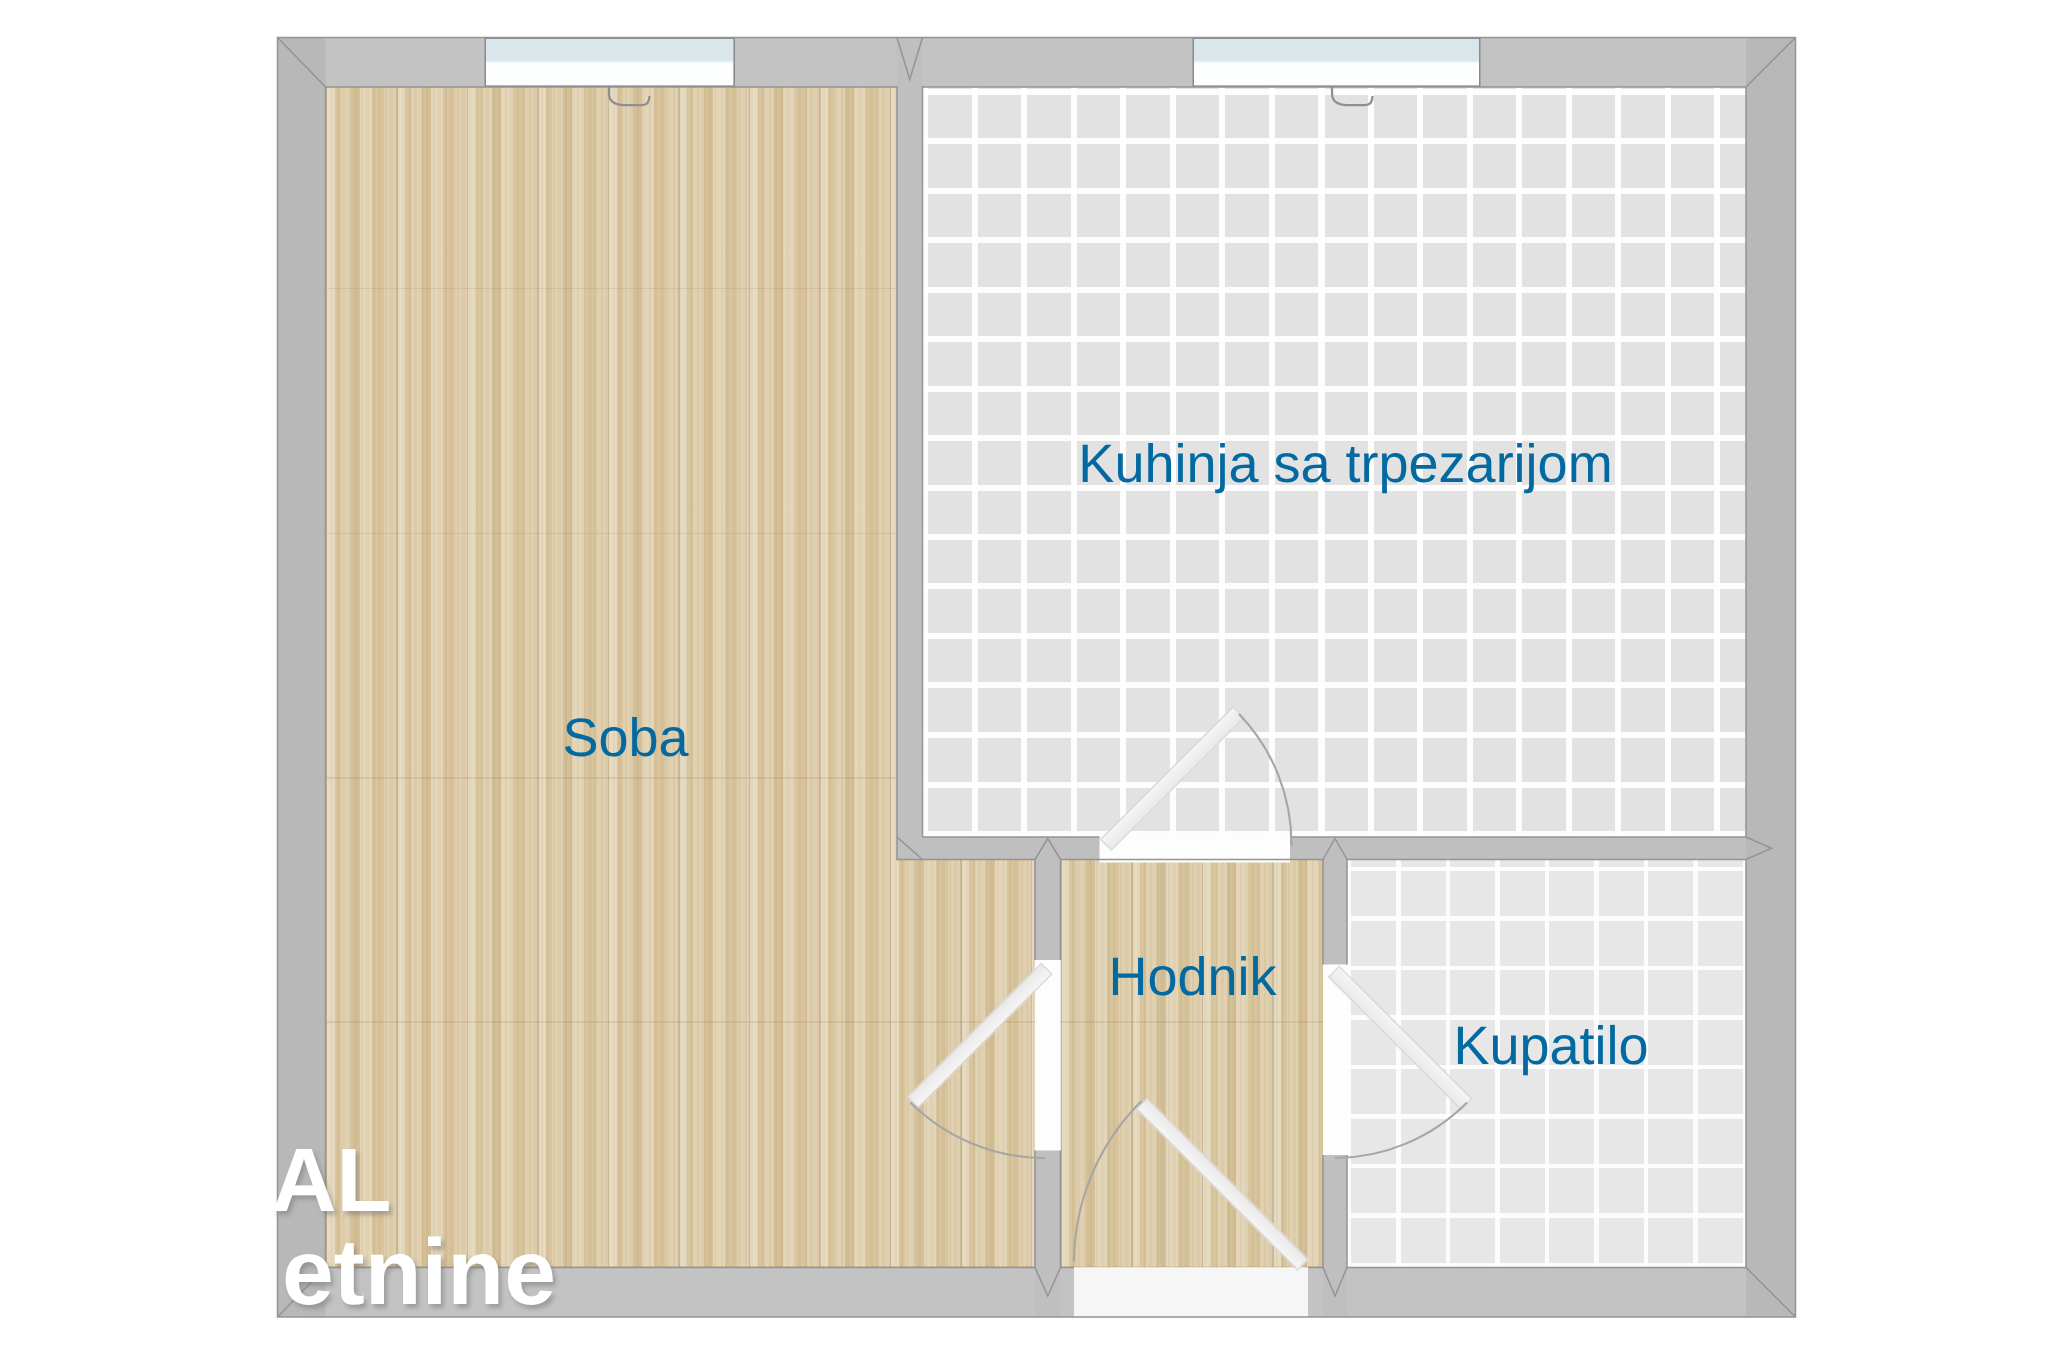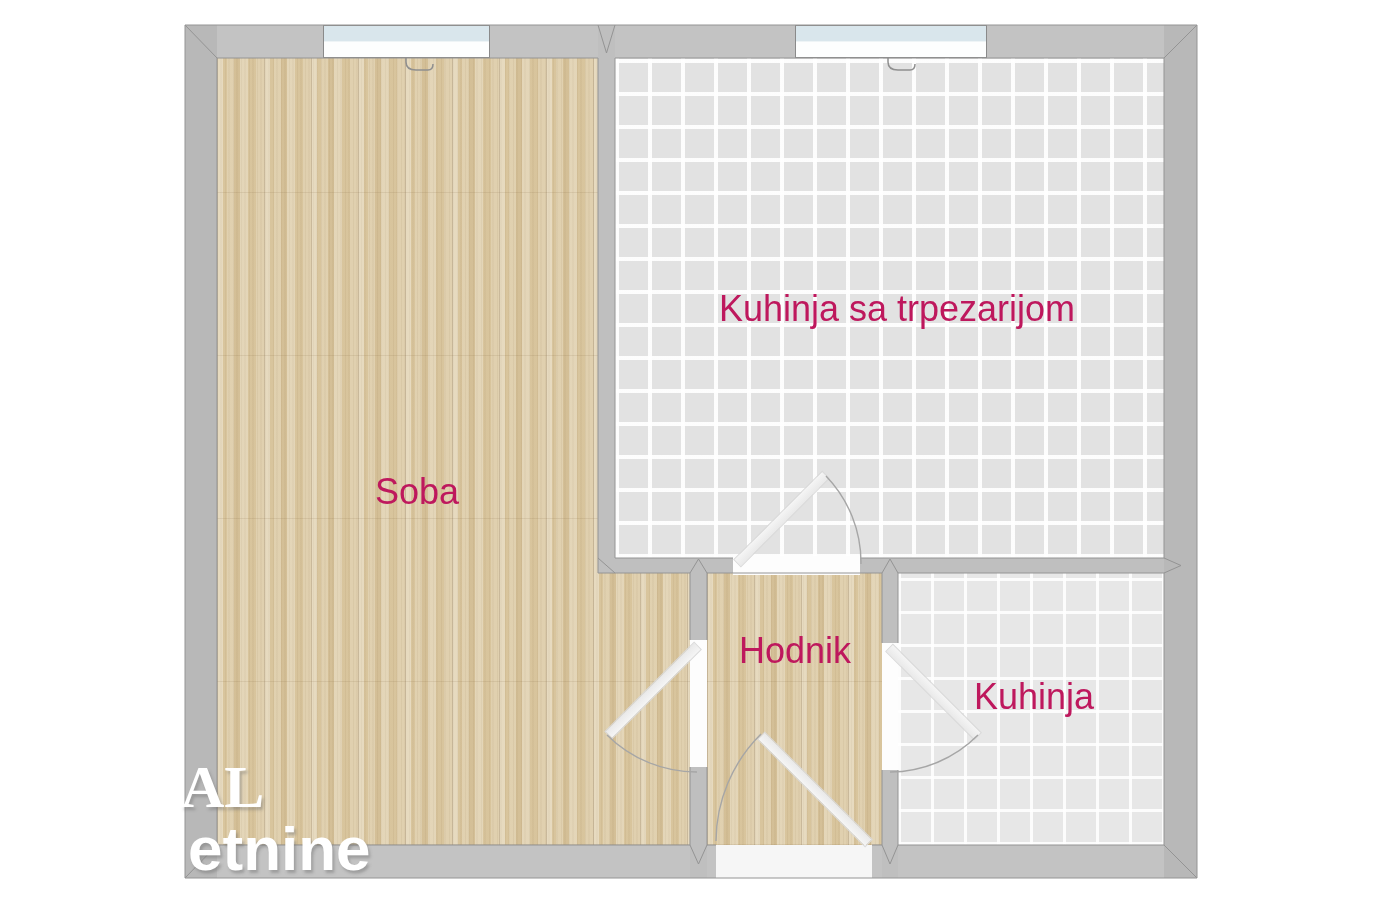--- a/index.html
+++ b/index.html
@@ -50,21 +50,21 @@
   
   .leaf{
     position:absolute;height:11px;box-sizing:border-box;
     background:linear-gradient(#f5f5f5,#e9e9e9);
     border:1px solid #dadada;
     transform-origin:0 50%;
   }
   
   .room-label{
     position:absolute;transform:translate(-50%,-50%);
-    font-size:36px;color:#be185d;white-space:nowrap;letter-spacing:0px;
+    font-size:36px;color:#0369a1;white-space:nowrap;letter-spacing:0px;
   }
   
   .wm{
     position:absolute;color:#ffffff;font-weight:bold;line-height:1;
     text-shadow:2px 3px 3px rgba(110,110,110,0.45);
   }
   svg.lines{position:absolute;left:0;top:0;pointer-events:none;}
 </style>
 </head>
 <body>
@@ -116,20 +116,20 @@
     </g>
     <g stroke="#8f8f8f" stroke-width="1.5" fill="none">
       <path d="M406,58 v4 q0,8 10,8 h12 q5,0 5,-6"></path>
       <path d="M888,58 v4 q0,8 10,8 h12 q5,0 5,-6"></path>
     </g>
   </svg>
 
   <div class="room-label" style="left:417px;top:492px;text-align:right;">Soba</div>
   <div class="room-label" style="left:897px;top:309px;">Kuhinja sa trpezarijom</div>
   <div class="room-label" style="left:795px;top:651px;text-align:right;">Hodnik</div>
-  <div class="room-label" style="left:1034px;top:697px;">Kuhinja</div>
+  <div class="room-label" style="left:1034px;top:697px;">Kupatilo</div>
 
   <div>
-    <div class="wm" style="left:181px;top:757px;font-size:60px;font-family:Liberation Serif, serif;">AL</div>
+    <div class="wm" style="left:181px;top:757px;font-size:60px;">AL</div>
     <div class="wm" style="left:188px;top:818px;font-size:62px;">etnine</div>
   </div>
 
 </div>
 
 </body></html>

